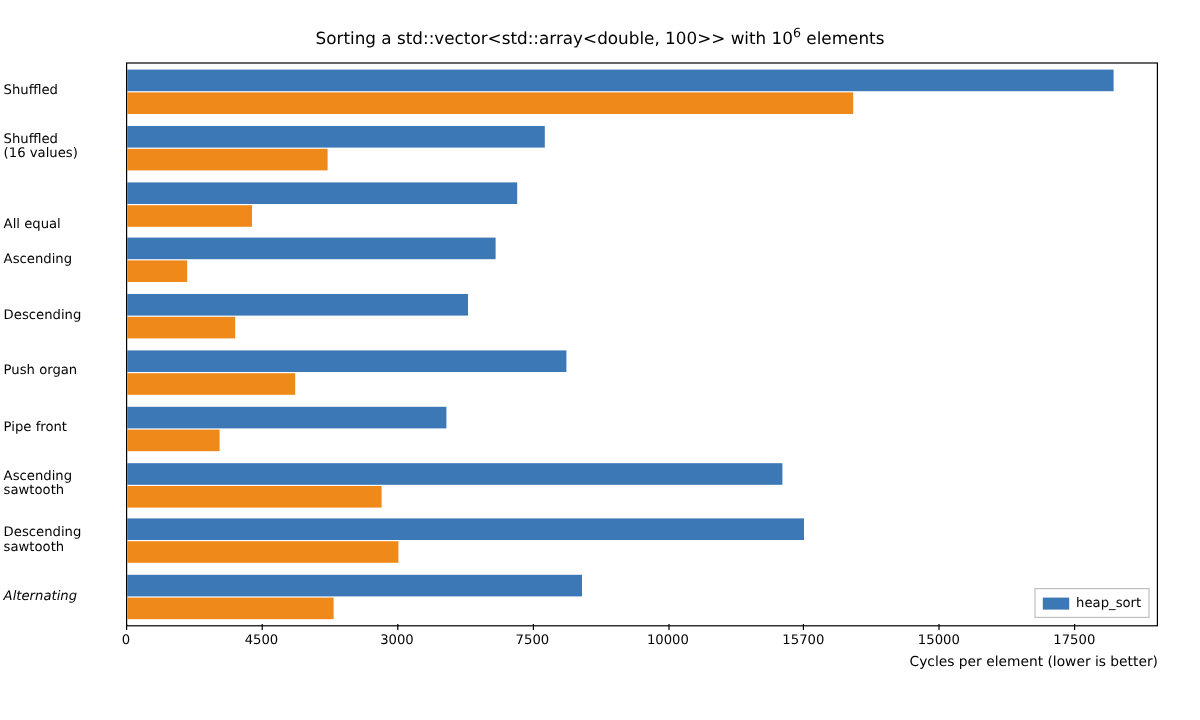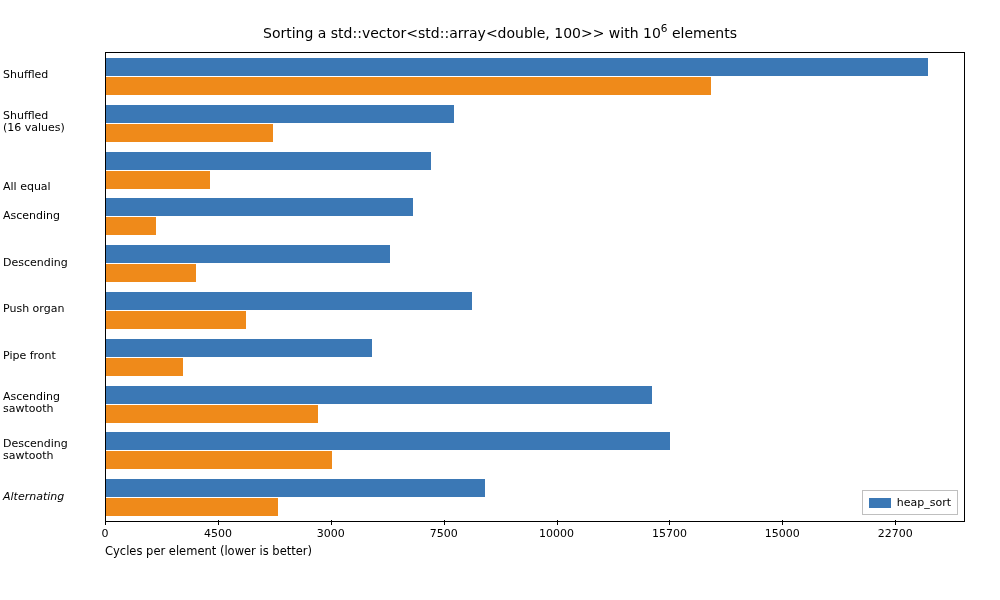--- a/index.html
+++ b/index.html
@@ -71,21 +71,21 @@
     top: 7px;
     transform: translateX(-50%);
     font-size: 11px;
     white-space: nowrap;
   }
   .xlabel {
     position: absolute;
     left: 105px;
     width: 860px;
     top: 544px;
-    text-align: left;
+    text-align: right;
     font-size: 11.5px;
   }
   .legend {
     position: absolute;
     right: 6px;
     bottom: 6px;
     background: #fff;
     border: 1px solid #bfbfbf;
     padding: 4px 6px;
     font-size: 11px;
@@ -184,19 +184,19 @@
       <div style="position: absolute; left: 669.474px; top: 520px;">
         <div class="xtick-mark"></div>
         <div class="xtick-label">15700</div>
       </div>
       <div style="position: absolute; left: 782.368px; top: 520px;">
         <div class="xtick-mark"></div>
         <div class="xtick-label">15000</div>
       </div>
       <div style="position: absolute; left: 895.263px; top: 520px;">
         <div class="xtick-mark"></div>
-        <div class="xtick-label">22700</div>
+        <div class="xtick-label">17500</div>
       </div>
     </div>
 
   <div class="xlabel">Cycles per element (lower is better)</div>
 
 </div>
 
 </body></html>

